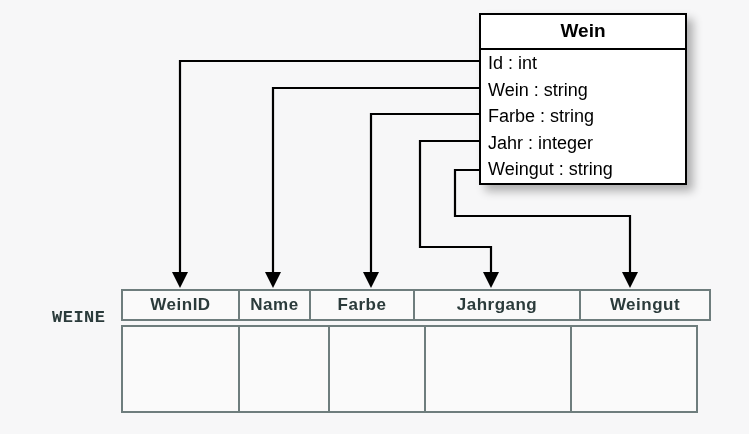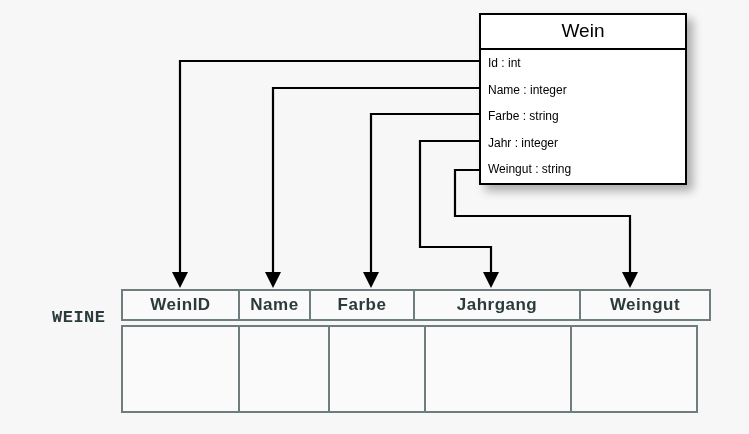--- a/index.html
+++ b/index.html
@@ -22,30 +22,30 @@
     left: 479px;
     top: 13px;
     width: 208px;
     border: 2px solid #000;
     background: #ffffff;
     box-shadow: 6px 6px 9px rgba(0,0,0,0.30);
     box-sizing: border-box;
   }
   #uml-class-title {
     text-align: center;
-    font-weight: normal;
+    font-weight: bold;
     font-size: 19px;
     line-height: 32px;
     height: 33px;
     color: #000;
     border-bottom: 2px solid #000;
     font-family: "Liberation Sans", sans-serif;
   }
   .uml-attr {
-    font-size: 12px;
+    font-size: 18px;
     line-height: 26.6px;
     height: 26.6px;
     padding-left: 7px;
     color: #000;
     white-space: nowrap;
     font-family: "Liberation Sans", sans-serif;
   }
 
   
   #connectors {
@@ -138,21 +138,21 @@
 
       <path d="M 479 170 L 455 170 L 455 216 L 630 216 L 630 276"></path>
       <polygon points="622,272 638,272 630,288" fill="#000000" stroke="none"></polygon>
     </g>
   </svg>
 
   <div id="uml-class">
     <div id="uml-class-title">Wein</div>
     <div>
       <div class="uml-attr">Id : int</div>
-      <div class="uml-attr">Name : integer</div>
+      <div class="uml-attr">Wein : string</div>
       <div class="uml-attr">Farbe : string</div>
       <div class="uml-attr">Jahr : integer</div>
       <div class="uml-attr">Weingut : string</div>
     </div>
   </div>
 
   <div id="table-label">WEINE</div>
 
   <div id="header-row">
     <div class="hcell" style="width:117px">WeinID</div>

